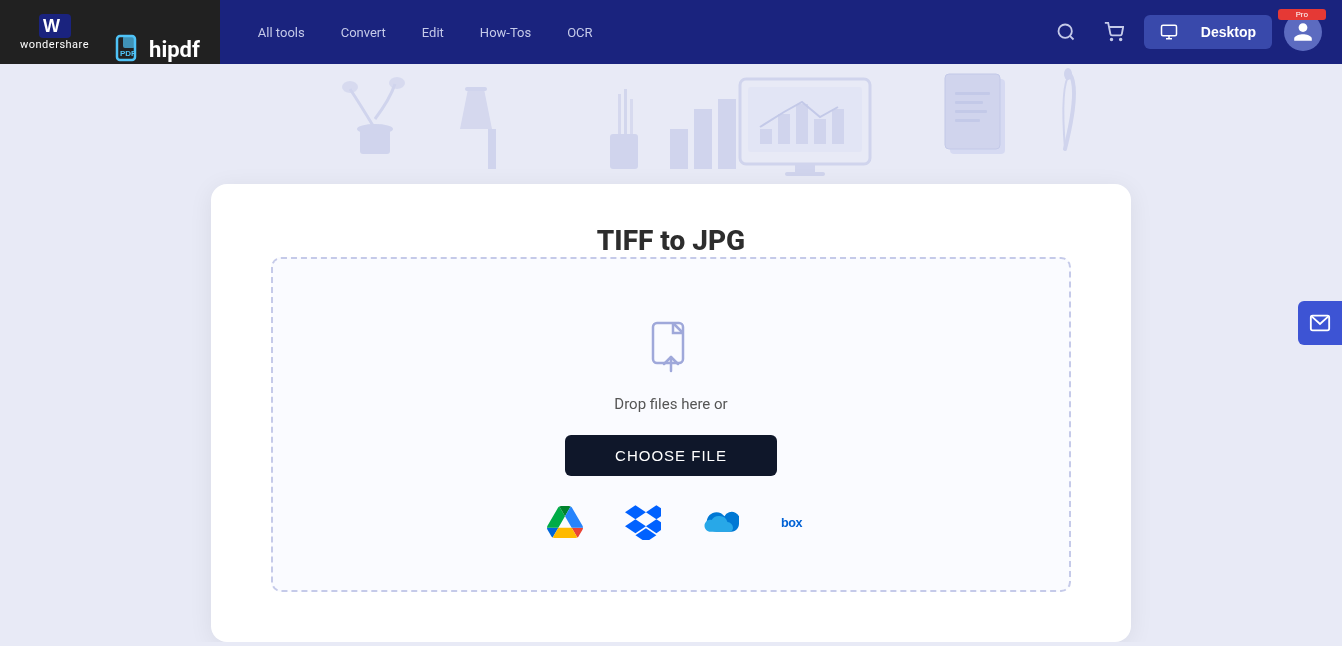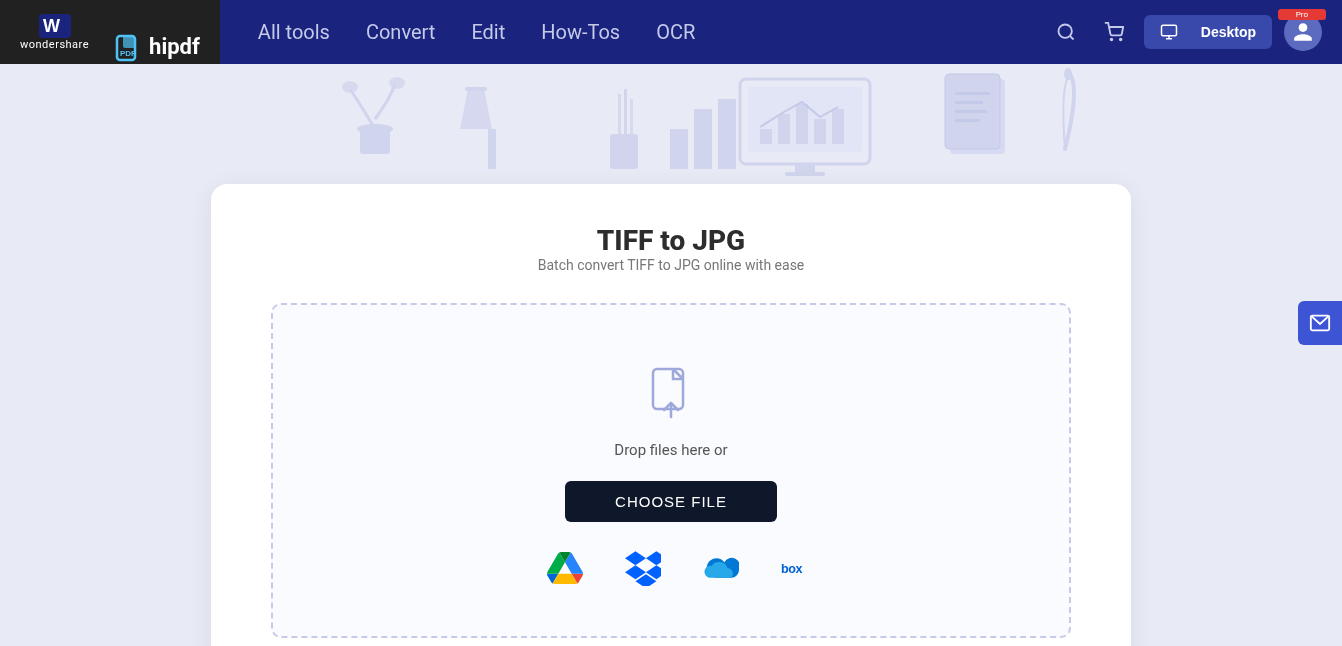--- a/index.html
+++ b/index.html
@@ -33,37 +33,37 @@
       width: 32px;
       height: 24px;
     }
     .ws-name {
       color: #fff;
       font-size: 11px;
       letter-spacing: 0.5px;
     }
     .hipdf-logo {
       display: flex;
-      align-items: flex-start;
+      align-items: flex-end;
       gap: 6px;
       color: #fff;
       font-size: 22px;
       font-weight: 700;
       padding-left: 16px;
       margin-top: 32px;
     }
     .nav-links {
       display: flex;
       align-items: center;
       gap: 0;
       margin-left: 20px;
     }
     .nav-link {
       color: #c5cae9;
-      font-size: 20px;
+      font-size: 13px;
       padding: 16px 18px;
       height: 64px;
       display: flex;
       align-items: center;
       cursor: pointer;
       transition: color 0.2s;
       text-decoration: none;
     }
     .nav-actions {
       display: flex;
@@ -382,21 +382,20 @@
         <path d="M50 5 Q40 15 45 80" stroke="#9fa8da" stroke-width="2" fill="none" stroke-linecap="round"></path>
         <ellipse cx="48" cy="5" rx="4" ry="6" fill="#9fa8da"></ellipse>
       </g>
     </svg>
   </div>
 
   <div style="height: 100px;"></div>
 
   <div class="main-card">
     <h1 class="card-title">TIFF to JPG</h1>
-    <p class="card-subtitle">Batch convert TIFF to JPG online with ease</p>
 
     <div class="drop-zone">
       <div class="upload-icon-wrap">
         <svg class="upload-icon-svg" viewBox="0 0 56 56" fill="none" xmlns="http://www.w3.org/2000/svg">
 
           <rect x="10" y="4" width="30" height="40" rx="4" fill="none" stroke="#9fa8da" stroke-width="2.5"></rect>
           <path d="M30 4 L40 14" stroke="#9fa8da" stroke-width="2.5" fill="none"></path>
           <path d="M30 4 L30 14 L40 14" stroke="#9fa8da" stroke-width="2.5" fill="none"></path>
 
           <path d="M28 38 L28 52" stroke="#9fa8da" stroke-width="2.5" stroke-linecap="round"></path>

